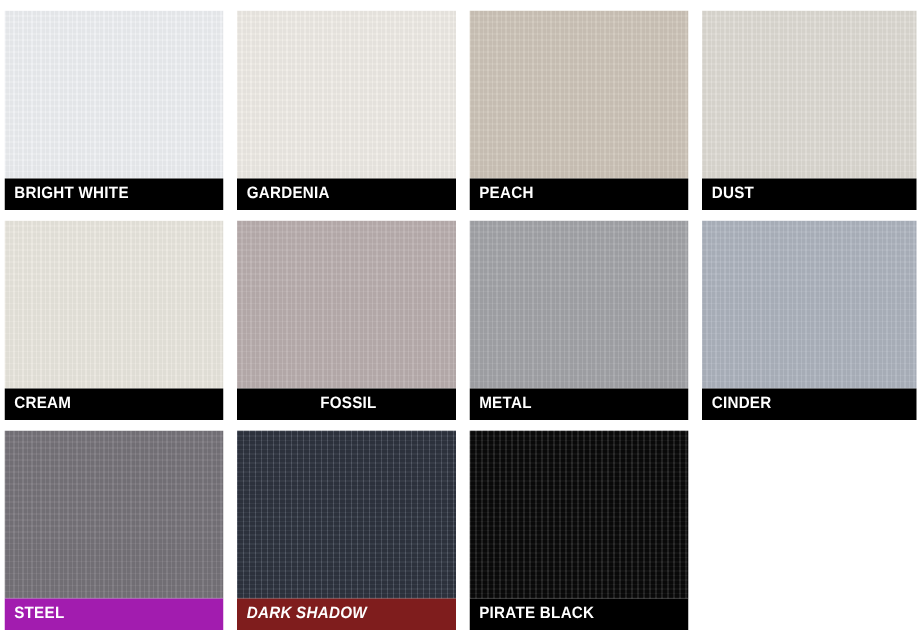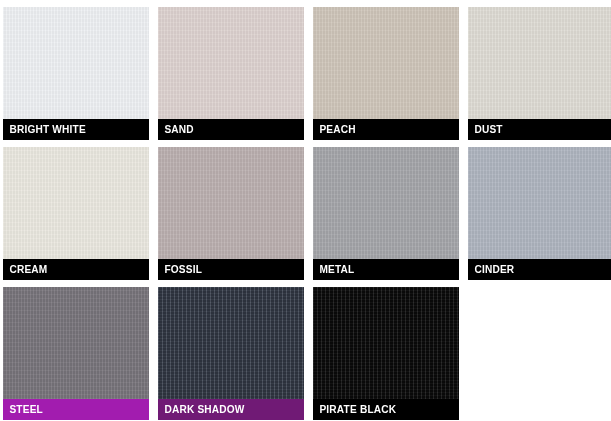--- a/index.html
+++ b/index.html
@@ -111,24 +111,24 @@
 
 <div id="swatch-grid" style="background: rgb(255, 255, 255); grid-template-columns: repeat(4, 146px); grid-template-rows: repeat(3, 133px);">
     <div class="swatch-card">
       <div class="swatch-color" style="background-color: rgb(238, 240, 243);"></div>
       <div class="swatch-texture"></div>
       <div class="swatch-label-bar" style="background: rgb(0, 0, 0);">
         <span class="swatch-label-text" style="color: rgb(255, 255, 255);">BRIGHT WHITE</span>
       </div>
     </div>
     <div class="swatch-card">
-      <div class="swatch-color" style="background-color: rgb(221, 210, 207);"></div>
+      <div class="swatch-color" style="background-color: rgb(239, 236, 230);"></div>
       <div class="swatch-texture"></div>
       <div class="swatch-label-bar" style="background: rgb(0, 0, 0);">
-        <span class="swatch-label-text" style="color: rgb(255, 255, 255);">SAND</span>
+        <span class="swatch-label-text" style="color: rgb(255, 255, 255);">GARDENIA</span>
       </div>
     </div>
     <div class="swatch-card">
       <div class="swatch-color" style="background-color: rgb(206, 197, 185);"></div>
       <div class="swatch-texture"></div>
       <div class="swatch-label-bar" style="background: rgb(0, 0, 0);">
         <span class="swatch-label-text" style="color: rgb(255, 255, 255);">PEACH</span>
       </div>
     </div>
     <div class="swatch-card">
@@ -141,21 +141,21 @@
     <div class="swatch-card">
       <div class="swatch-color" style="background-color: rgb(234, 231, 223);"></div>
       <div class="swatch-texture"></div>
       <div class="swatch-label-bar" style="background: rgb(0, 0, 0);">
         <span class="swatch-label-text" style="color: rgb(255, 255, 255);">CREAM</span>
       </div>
     </div>
     <div class="swatch-card">
       <div class="swatch-color" style="background-color: rgb(186, 175, 175);"></div>
       <div class="swatch-texture"></div>
-      <div class="swatch-label-bar" style="background: rgb(0, 0, 0);">
+      <div class="swatch-label-bar" style="background: rgb(0, 0, 0); justify-content: center;">
         <span class="swatch-label-text" style="color: rgb(255, 255, 255);">FOSSIL</span>
       </div>
     </div>
     <div class="swatch-card">
       <div class="swatch-color" style="background-color: rgb(164, 165, 169);"></div>
       <div class="swatch-texture"></div>
       <div class="swatch-label-bar" style="background: rgb(0, 0, 0);">
         <span class="swatch-label-text" style="color: rgb(255, 255, 255);">METAL</span>
       </div>
     </div>
@@ -169,21 +169,21 @@
     <div class="swatch-card">
       <div class="swatch-color" style="background-color: rgb(119, 115, 122);"></div>
       <div class="swatch-texture"></div>
       <div class="swatch-label-bar" style="background: #a21caf;">
         <span class="swatch-label-text" style="color: rgb(255, 255, 255);">STEEL</span>
       </div>
     </div>
     <div class="swatch-card dark">
       <div class="swatch-color" style="background-color: rgb(59, 66, 80);"></div>
       <div class="swatch-texture"></div>
-      <div class="swatch-label-bar" style="background: #701a75;">
+      <div class="swatch-label-bar" style="background: #7f1d1d; font-style: italic;">
         <span class="swatch-label-text" style="color: rgb(255, 255, 255);">DARK SHADOW</span>
       </div>
     </div>
     <div class="swatch-card dark">
       <div class="swatch-color" style="background-color: rgb(13, 13, 13);"></div>
       <div class="swatch-texture"></div>
       <div class="swatch-label-bar" style="background: rgb(0, 0, 0);">
         <span class="swatch-label-text" style="color: rgb(255, 255, 255);">PIRATE BLACK</span>
       </div>
     </div>

